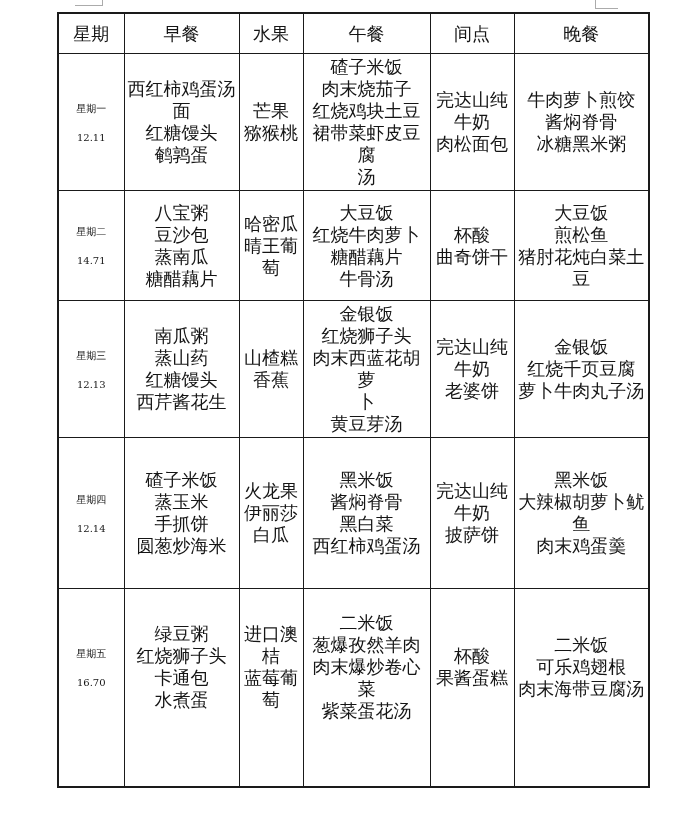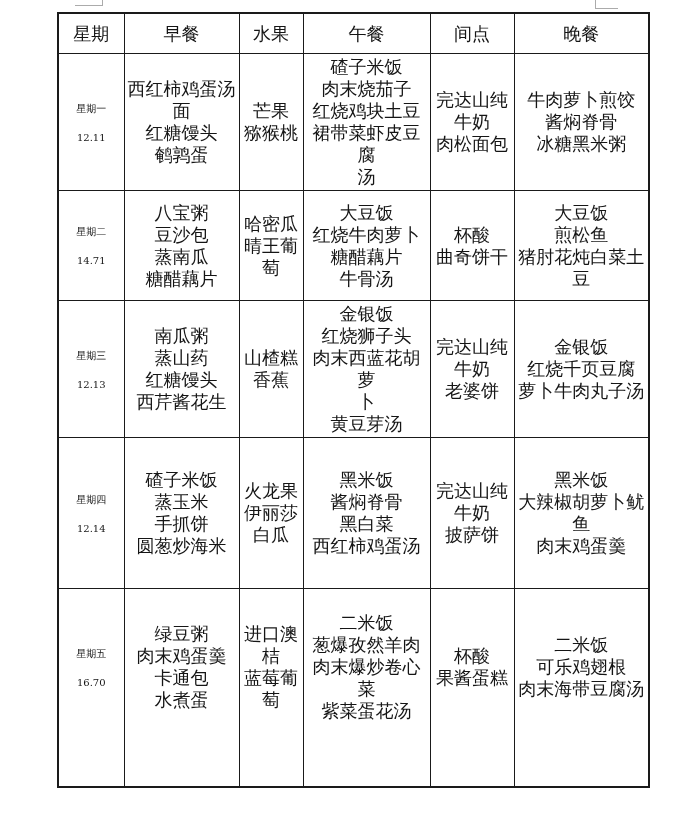--- a/index.html
+++ b/index.html
@@ -161,21 +161,21 @@
 大辣椒胡萝卜鱿鱼
 肉末鸡蛋羹</td>
     </tr>
 
     <tr class="r5">
       <td class="day-cell">
         <div class="day-name">星期五</div>
         <div class="day-date">16.70</div>
       </td>
       <td class="menu-cell">绿豆粥
-肉末鸡蛋羹
+红烧狮子头
 卡通包
 水煮蛋</td>
       <td class="menu-cell">进口澳
 桔
 蓝莓葡
 萄</td>
       <td class="menu-cell">二米饭
 葱爆孜然羊肉
 肉末爆炒卷心菜
 紫菜蛋花汤</td>

